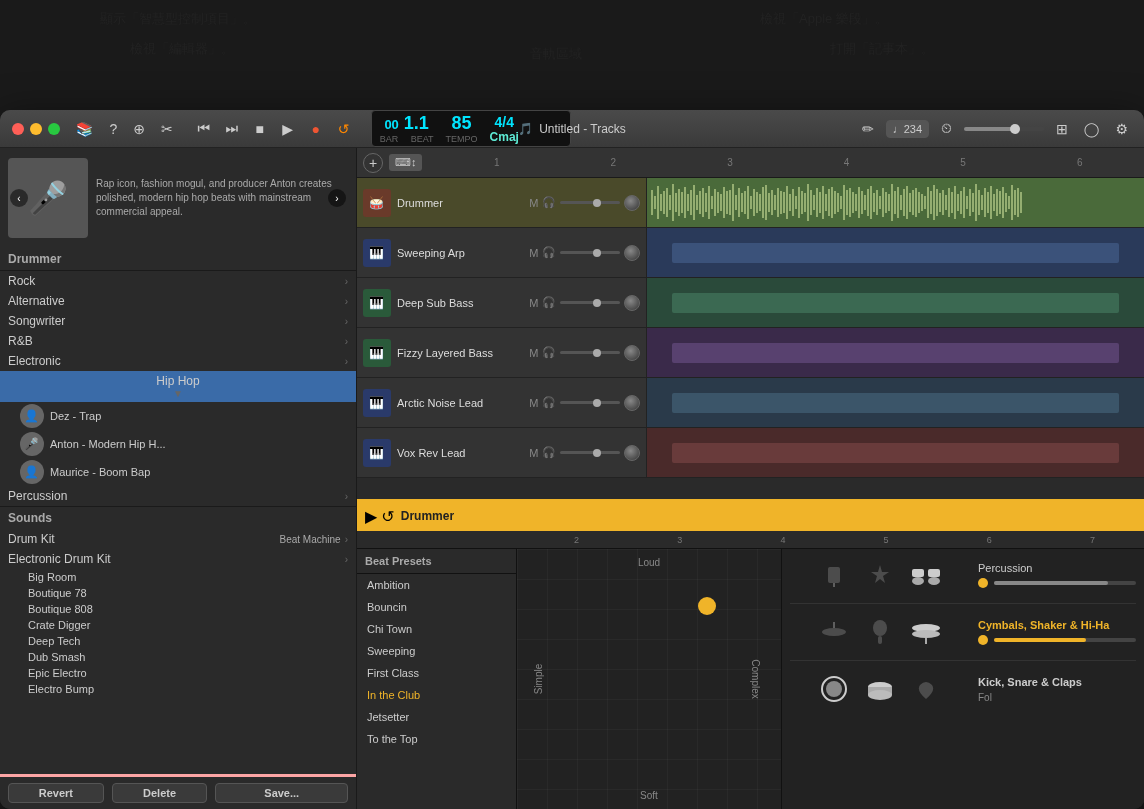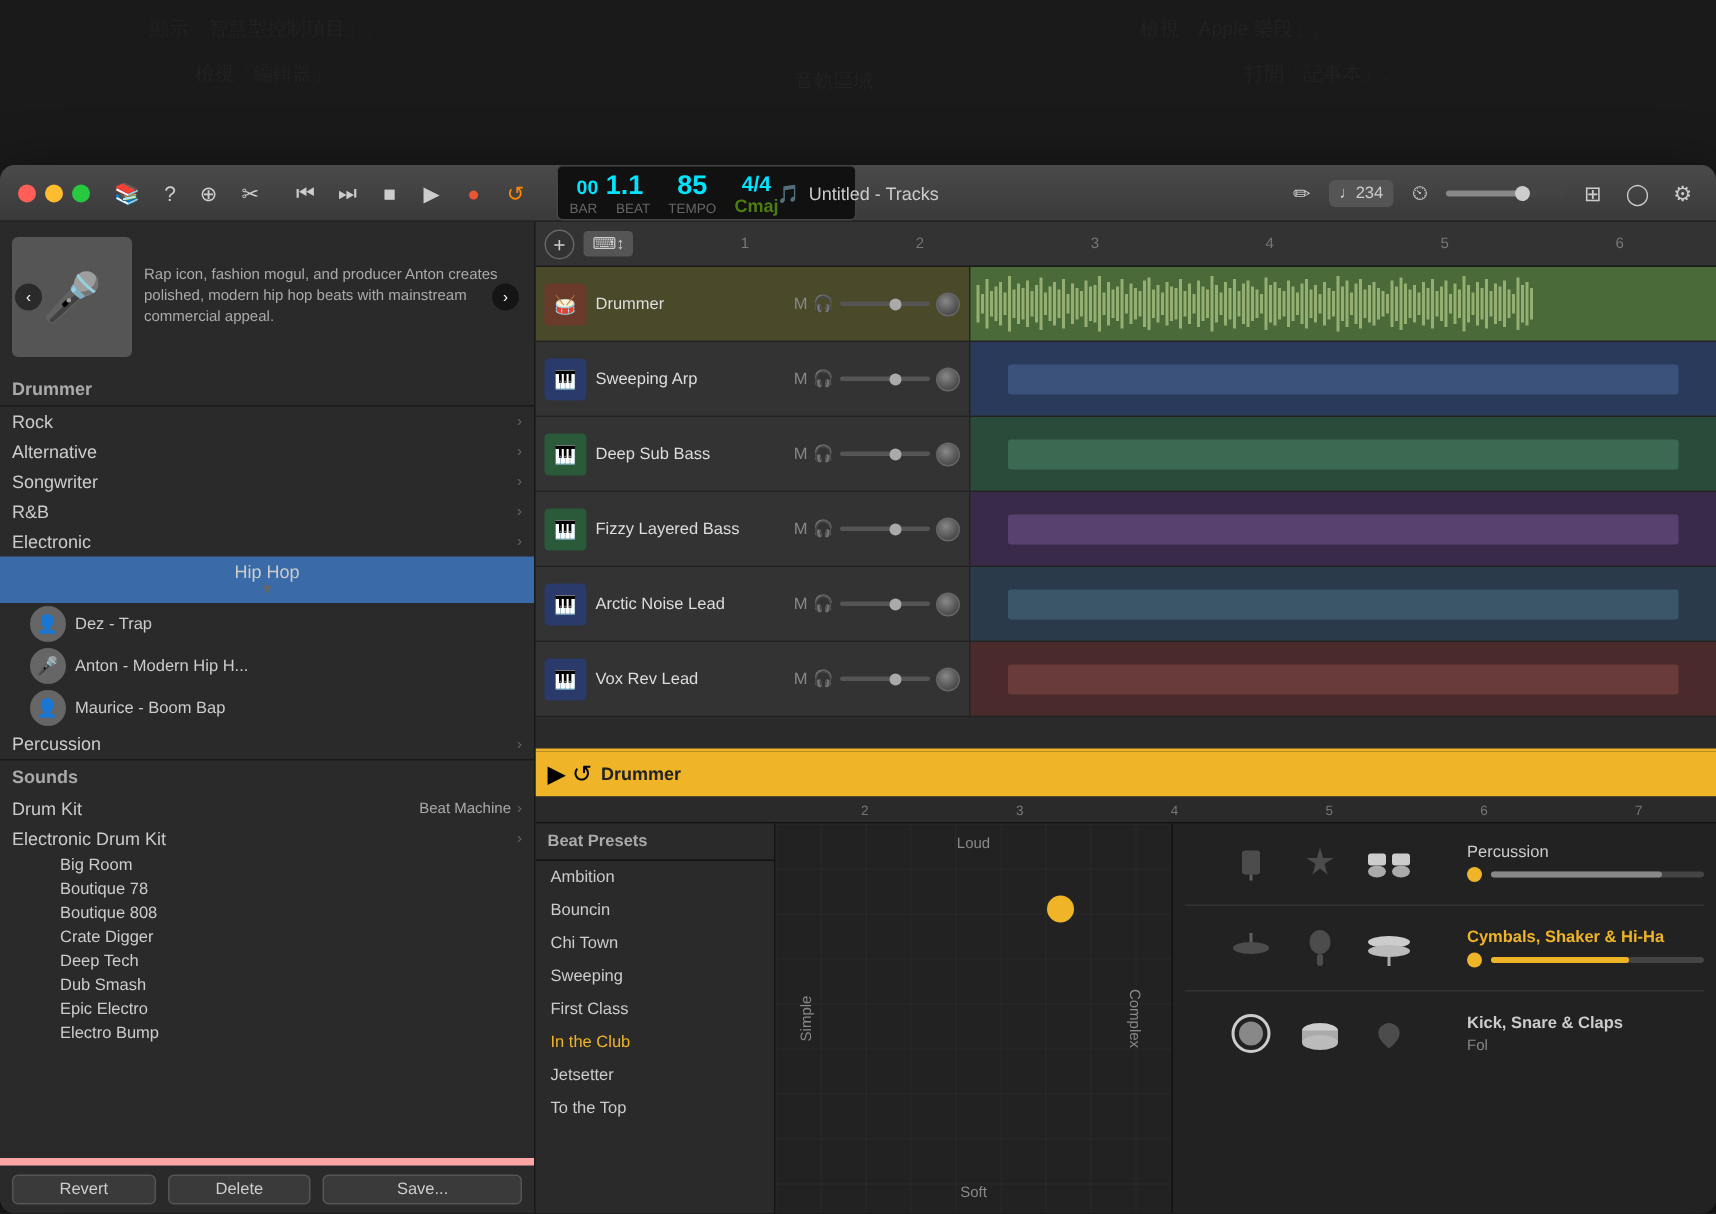--- a/index.html
+++ b/index.html
@@ -312,34 +312,35 @@
     }
     .sound-name { flex: 1; }
     .sound-actions {
       display: flex;
       gap: 4px;
       align-items: center;
     }
     .sound-expand { color: #666; font-size: 10px; }
 
     .kit-list {
-      padding: 0 8px 0 40px;
+      padding: 0 8px 0 28px;
     }
     .kit-item {
       padding: 2px 0;
       font-size: 11px;
       color: #ccc;
       cursor: pointer;
     }
 
     .library-footer {
       display: flex;
       padding: 6px 8px;
       gap: 8px;
-      border-top: 5px solid #fca5a5;
+      border-top: 3px solid #fca5a5;
+      font-weight: bold;
     }
     .footer-btn {
       background: #3a3a3a;
       border: 1px solid #555;
       border-radius: 4px;
       color: #ccc;
       font-size: 11px;
       padding: 3px 10px;
       cursor: pointer;
       flex: 1;
@@ -770,21 +771,21 @@
         <div class="display-label">
           <span>BAR</span>&nbsp;&nbsp;&nbsp;&nbsp;&nbsp;<span>BEAT</span>
         </div>
       </div>
       <div class="display-group">
         <div class="display-value">85</div>
         <div class="display-label">TEMPO</div>
       </div>
       <div class="display-group">
         <div class="display-value" style="color:#00e5ff;font-size:14px;">4/4</div>
-        <div class="display-value" style="color:#4d7c0f;font-size:12px;">Cmaj</div>
+        <div class="display-value" style="color:#5eead4;font-size:12px;">Cmaj</div>
       </div>
     </div>
 
     <div class="title-center">
       <span class="title-icon">🎵</span>
       <span>Untitled - Tracks</span>
     </div>
 
     <div class="toolbar-right">
       <span class="toolbar-btn">✏</span>

